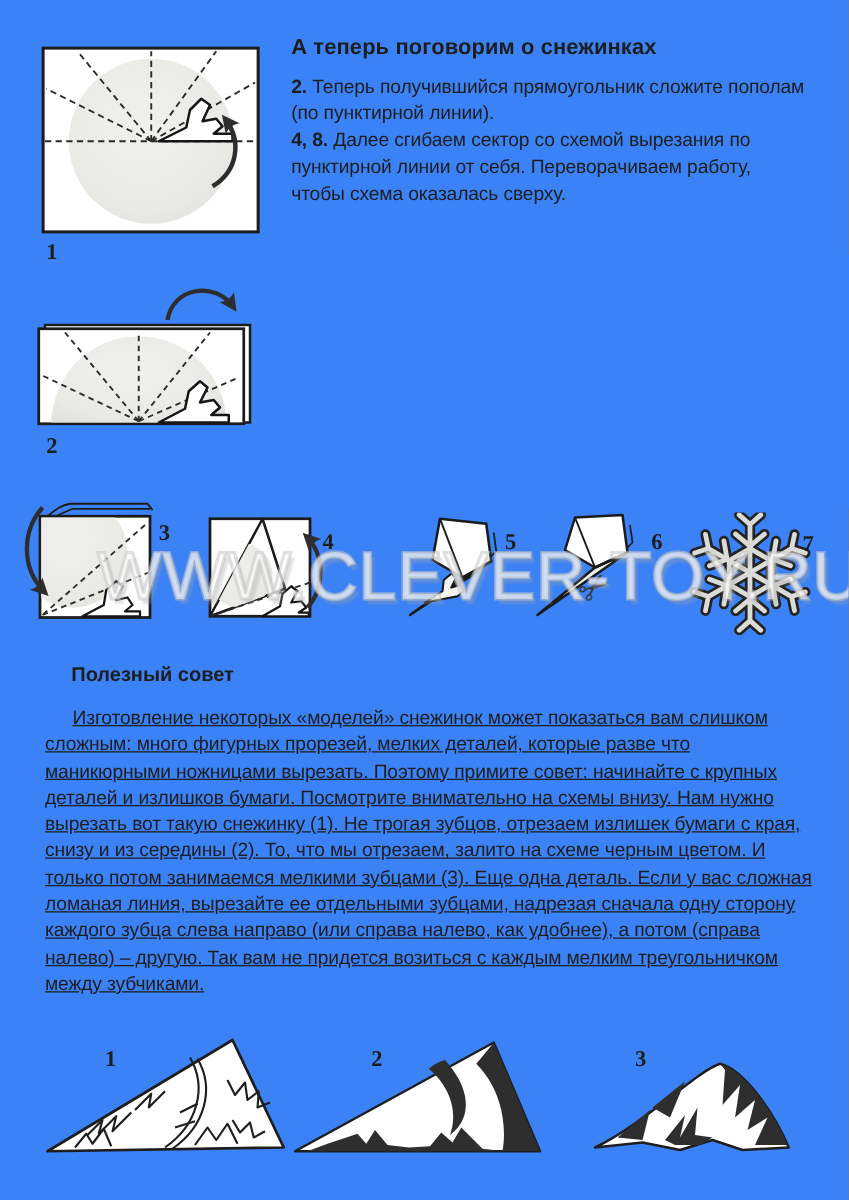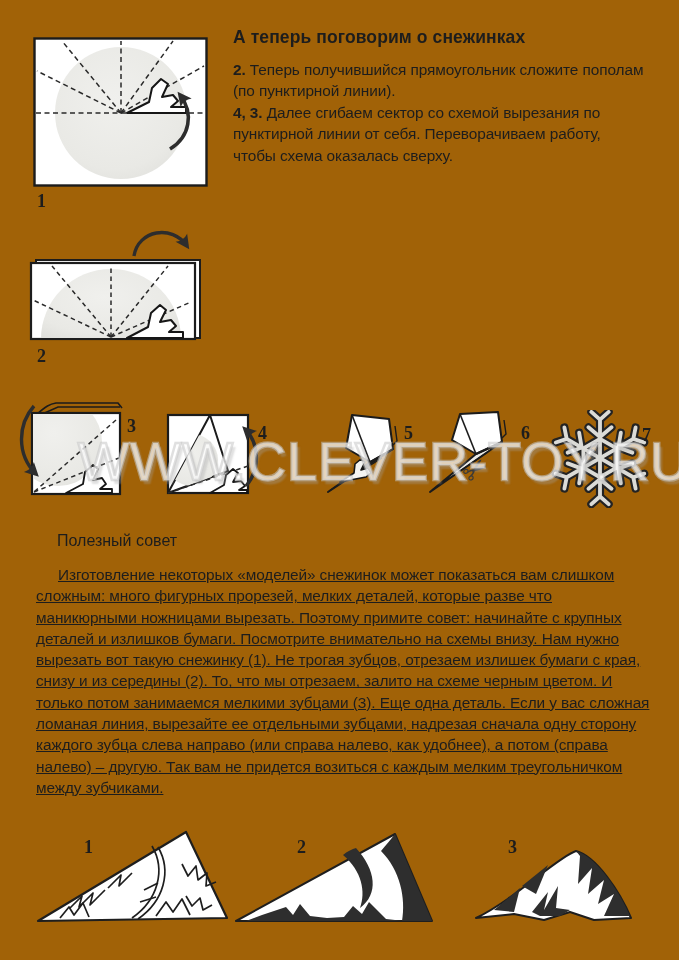--- a/index.html
+++ b/index.html
@@ -1,38 +1,38 @@
 <!DOCTYPE html>
 <html lang="ru"><head>
 <meta charset="utf-8">
 <style>
   html,body{margin:0;padding:0;background:#777;}
   .page{
-    position:relative;width:679px;height:960px;background:#a16207;
+    position:relative;width:679px;height:960px;background:#3b82f6;
     margin:0 auto;overflow:hidden;
     font-family:"Liberation Sans", sans-serif;color:#1d1d1d;
   }
   .abs{position:absolute;}
   .fig-label{
     position:absolute;font-family:"Liberation Serif", serif;
     font-size:18px;font-weight:600;color:#1d1d1d;line-height:1;
   }
   .title{
     position:absolute;left:233px;top:27px;width:440px;
     font-size:17.5px;font-weight:bold;letter-spacing:.1px;
   }
   .instructions{
     position:absolute;left:233px;top:59px;width:412px;
     font-size:15.4px;line-height:21.4px;letter-spacing:-.1px;
   }
   .instructions p{margin:0;}
   .instructions b{font-weight:bold;}
   .tip-heading{
     position:absolute;left:57px;top:532px;
-    font-size:16px;font-weight:normal;
+    font-size:16px;font-weight:bold;
   }
   .tip-body{
     position:absolute;left:36px;top:564px;width:614px;
     font-size:15.4px;line-height:21.3px;letter-spacing:-.1px;
     text-indent:22px;text-align:left;text-decoration:underline;
   }
   .watermark{
     position:absolute;left:78px;top:430px;width:600px;z-index:5;
     font-size:54px;font-weight:normal;letter-spacing:1px;white-space:nowrap;
     color:rgba(255,255,255,0.72);
@@ -58,21 +58,21 @@
       <marker id="ah" markerUnits="userSpaceOnUse" markerWidth="16" markerHeight="16" refX="11" refY="8" orient="auto">
         <path d="M1,1 L15,8 L1,15 Q5,8 1,1 Z" fill="#2d2d2d"></path>
       </marker>
     </defs>
   </svg>
 
   <div class="title">А теперь поговорим о снежинках</div>
 
   <div class="instructions">
     <p><b>2.</b><span> Теперь получившийся прямоугольник сложите пополам (по пунктирной линии).</span></p>
-    <p><b>4, 3.</b><span> Далее сгибаем сектор со схемой вырезания по пунктирной линии от себя. Переворачиваем работу, чтобы схема оказалась сверху.</span></p>
+    <p><b>4, 8.</b><span> Далее сгибаем сектор со схемой вырезания по пунктирной линии от себя. Переворачиваем работу, чтобы схема оказалась сверху.</span></p>
   </div>
 
   <svg class="abs" style="left:32px;top:36px" width="180" height="153" viewBox="0 0 180 153">
     <rect x="2.5" y="2.5" width="172" height="147" fill="#fff" stroke="#1c1c1c" stroke-width="2.4"></rect>
     <circle cx="89" cy="77" r="66" fill="url(#pg)"></circle>
     <g stroke="#2a2a2a" stroke-width="1.5" stroke-dasharray="5 3.5" fill="none">
       <path d="M4,77 H173"></path>
         <path d="M89,77 V5"></path>
       <path d="M89,77 L30,5"></path>
         <path d="M89,77 L5,35"></path>

